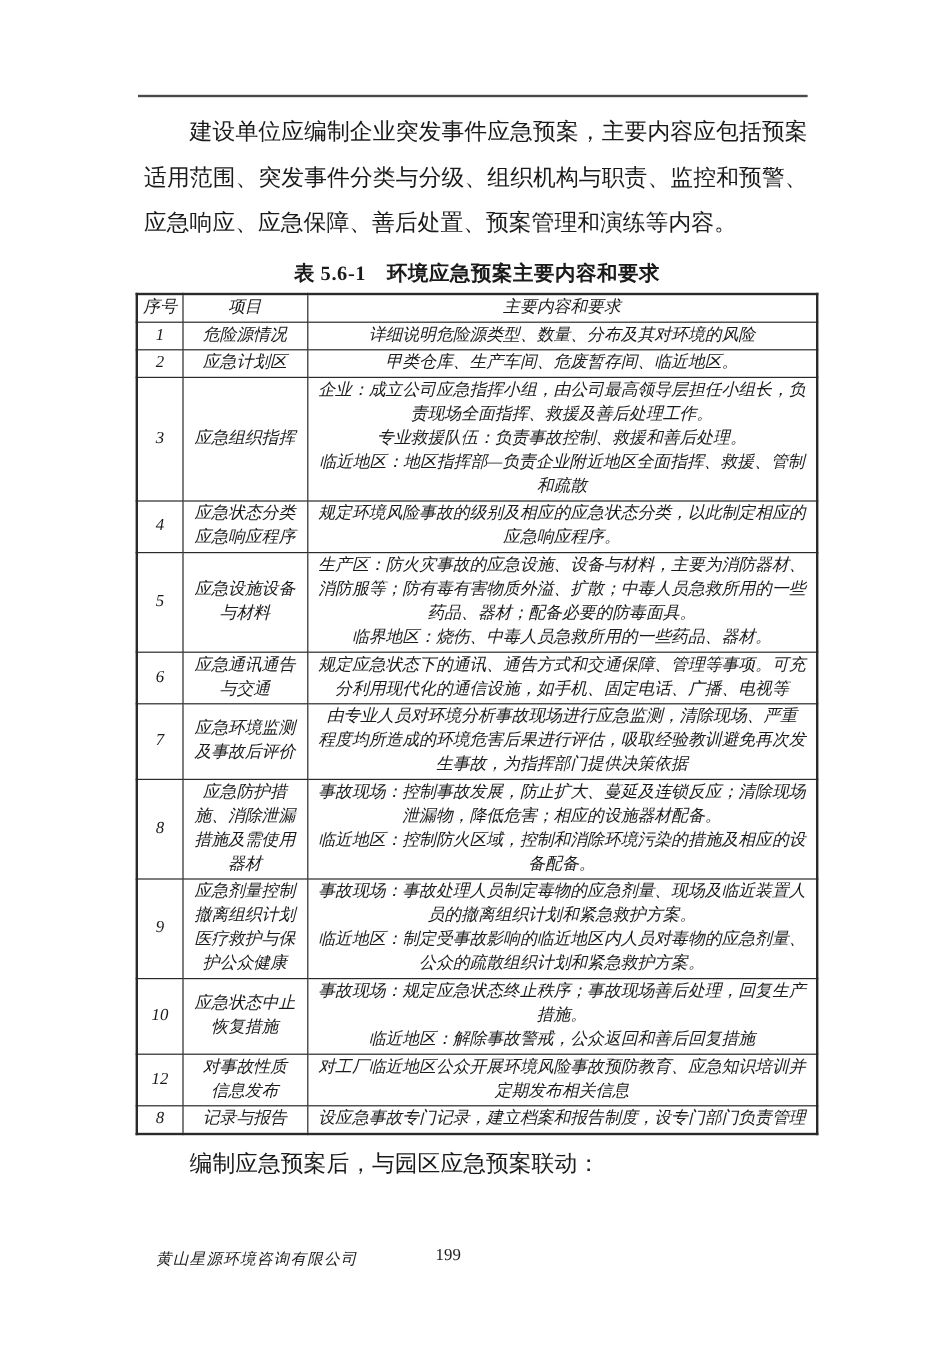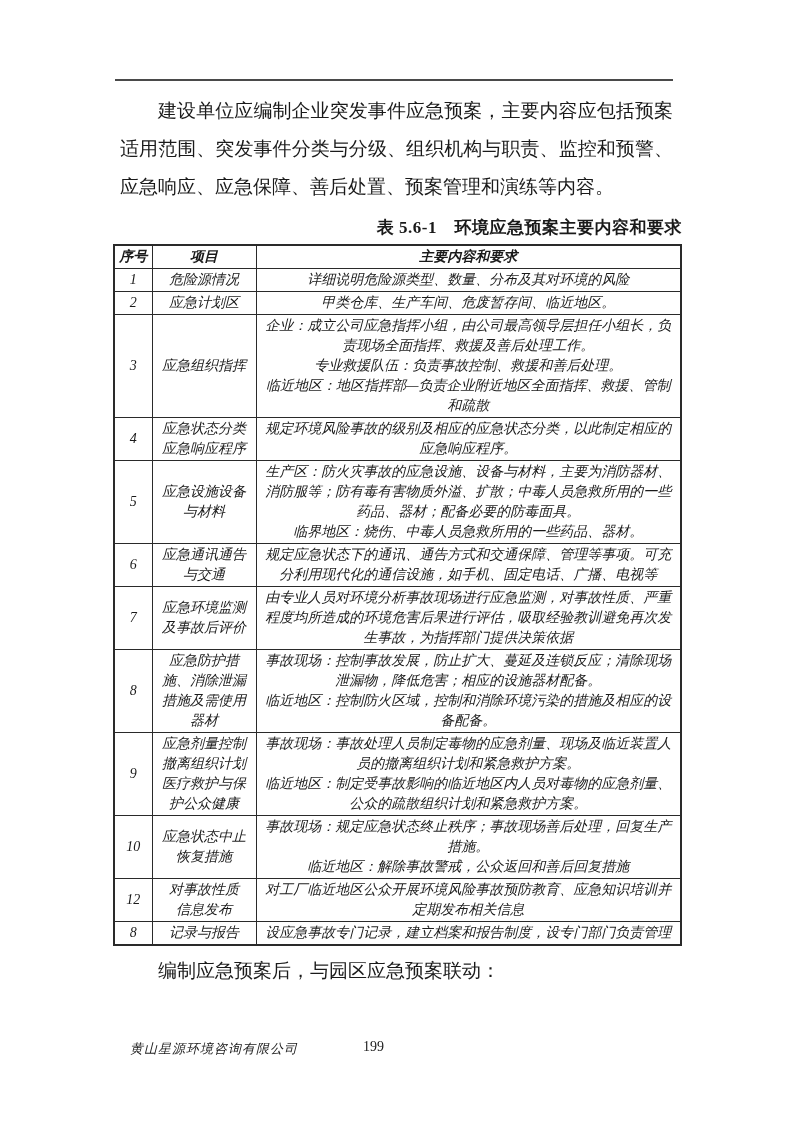--- a/index.html
+++ b/index.html
@@ -20,39 +20,39 @@
     position:absolute; left:120px; top:92px; width:553px;
   }
   .intro {
     margin:0;
     font-size:19px; line-height:38px;
     text-align:justify; text-justify:inter-ideograph;
     text-indent:38px;
   }
   .table-title {
     width:569px; margin:10px 0 5px -7px;
-    text-align:right;
+    text-align:center;
     font-size:17px; font-weight:bold;
     letter-spacing:0.5px;
   }
   table.main {
     border-collapse:collapse;
     table-layout:fixed;
     width:569px; margin-left:-7px;
     border:2px solid #2a2a2a;
   }
   table.main th, table.main td {
     border:1px solid #2a2a2a;
     font-size:14px; line-height:20px;
     padding:1px 3px;
     text-align:center; vertical-align:middle;
     white-space:pre-line;
     font-style:italic; 
   }
-  table.main th { font-weight:bold; }
+  table.main th { font-weight:normal; }
   col.c-no   { width:38px; }
   col.c-item { width:104px; }
   td.no { font-style:normal; font-size:15px; }
   .closing {
     margin:13px 0 0;
     font-size:19px; line-height:24px;
     text-indent:38px;
   }
   .footer-company {
     position:absolute; left:130px; top:1040px;
@@ -130,21 +130,21 @@
             <td class="no">6</td>
             <td>应急通讯通告
 与交通</td>
             <td>规定应急状态下的通讯、通告方式和交通保障、管理等事项。可充
 分利用现代化的通信设施，如手机、固定电话、广播、电视等</td>
           </tr>
           <tr>
             <td class="no">7</td>
             <td>应急环境监测
 及事故后评价</td>
-            <td>由专业人员对环境分析事故现场进行应急监测，对事故性质、严重
+            <td>由专业人员对环境分析事故现场进行应急监测，清除现场、严重
 程度均所造成的环境危害后果进行评估，吸取经验教训避免再次发
 生事故，为指挥部门提供决策依据</td>
           </tr>
           <tr>
             <td class="no">8</td>
             <td>应急防护措
 施、消除泄漏
 措施及需使用
 器材</td>
             <td>事故现场：控制事故发展，防止扩大、蔓延及连锁反应；清除现场

